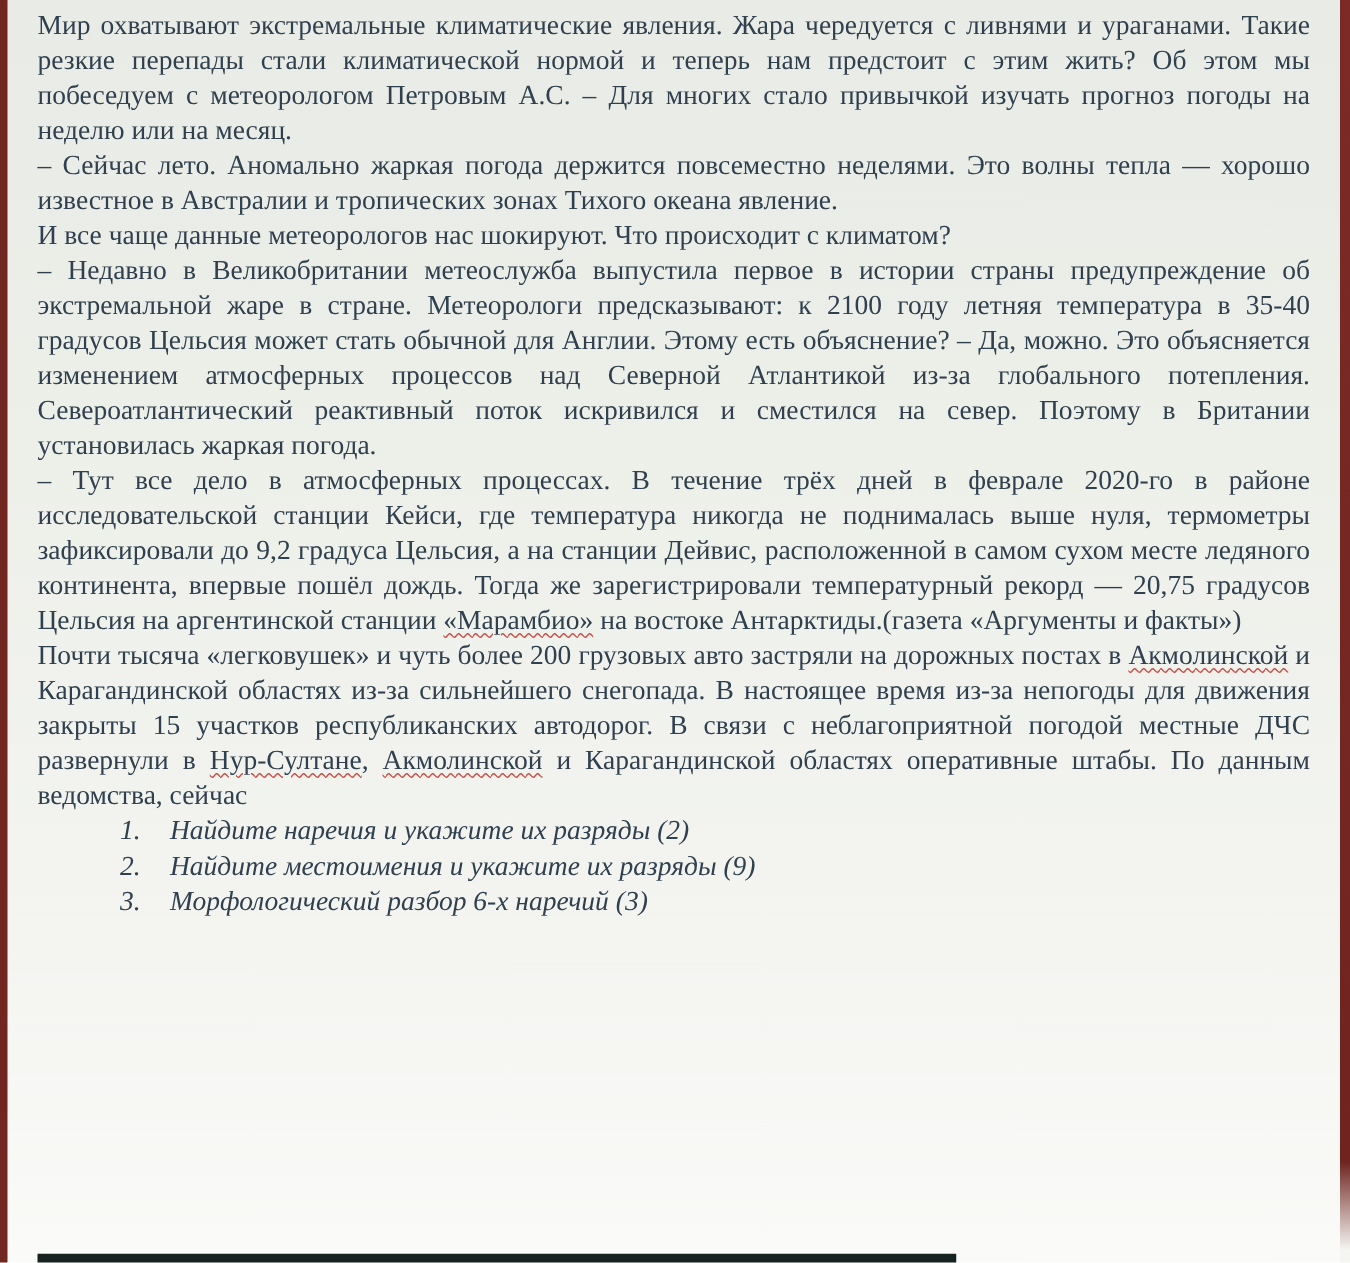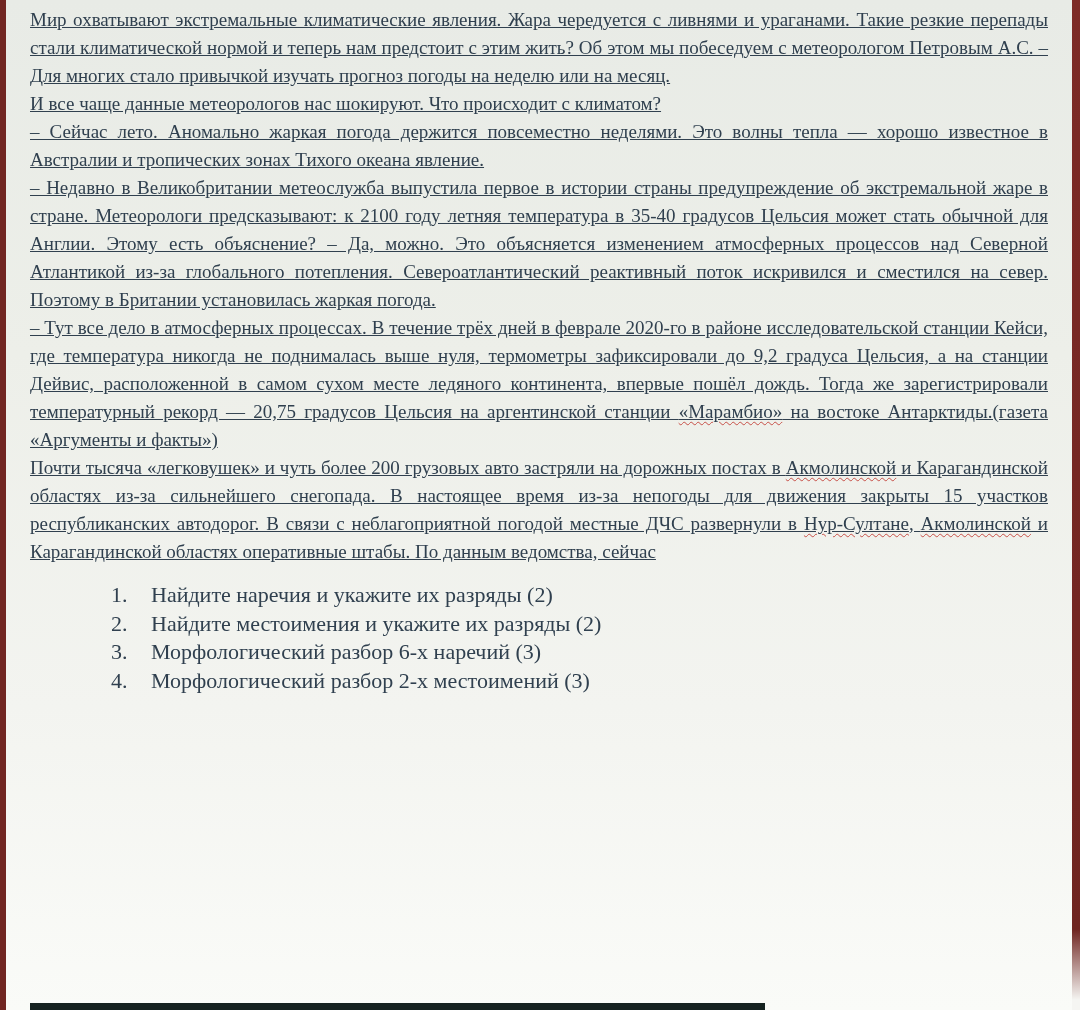--- a/index.html
+++ b/index.html
@@ -12,37 +12,37 @@
   }
   .edge-strip{position:absolute;top:0;height:100%;background:var(--strip,#712622);}
   .edge-strip.left{left:0;width:6px;}
   .edge-strip.right{right:0;width:8px;background:linear-gradient(180deg,#7d2a26 0%,#6f2420 92%,#f5f5f2 99%);}
   .page{
     position:absolute;top:6px;left:30px;right:32px;
     color:var(--text,#30404f);
   }
   .page p{
     margin:0;
-    font-size:19px;
+    font-size:22px;
     line-height:28px;
     text-align:justify;
     text-justify:inter-word;
-    text-decoration:underline;
   }
   .bold{font-weight:bold;}
   .squiggle{
     text-decoration:underline;
     text-decoration-style:wavy;
     text-decoration-color:var(--squiggle,#c75048);
     text-decoration-thickness:1px;
     text-underline-offset:3px;
   }
   ol.tasks{
-    margin:15px;padding:0 0 0 66px;
+    margin:0;padding:0 0 0 66px;
     list-style:none;
+    font-style:italic;
   }
   ol.tasks li{
     font-size:22px;
     line-height:28.5px;
     white-space:nowrap;
   }
   ol.tasks .num{display:inline-block;width:40px;}
   .bottom-bar{
     position:absolute;left:30px;bottom:0;
     width:735px;height:7px;
@@ -51,27 +51,26 @@
 </style>
 </head>
 <body style="--text: #30404f; --strip: #712622; --squiggle: #c75048; --bar: #162220;">
 
 <div class="edge-strip left"></div>
 <div class="edge-strip right"></div>
 
 <main class="page">
   <div id="document-text">
       <p><span>Мир охватывают экстремальные климатические явления. Жара чередуется с ливнями и ураганами. Такие резкие перепады стали климатической нормой и теперь нам предстоит с этим жить? Об этом мы побеседуем с метеорологом Петровым А.С. – Для многих стало привычкой изучать прогноз погоды на неделю или на месяц.</span></p>
+      <p><span>– Сейчас лето. Аномально жаркая погода держится повсеместно неделями. Это волны тепла — хорошо известное в Австралии и тропических зонах Тихого океана явление.</span></p>
       <p><span>И все чаще данные метеорологов нас шокируют. Что происходит с климатом?</span></p>
-      <p><span>– Сейчас лето. Аномально жаркая погода держится повсеместно неделями. Это волны тепла — хорошо известное в Австралии и тропических зонах Тихого океана явление.</span></p>
       <p><span>– Недавно в Великобритании метеослужба выпустила первое в истории страны предупреждение об экстремальной жаре в стране. Метеорологи предсказывают: к 2100 году летняя температура в 35-40 градусов Цельсия может стать обычной для Англии. Этому есть объяснение? – Да, можно. Это объясняется изменением атмосферных процессов над Северной Атлантикой из-за глобального потепления. Североатлантический реактивный поток искривился и сместился на север. Поэтому в Британии установилась жаркая погода.</span></p>
       <p><span>– Тут все дело в атмосферных процессах. В течение трёх дней в феврале 2020-го в районе исследовательской станции Кейси, где температура никогда не поднималась выше нуля, термометры зафиксировали до 9,2 градуса Цельсия, а на станции Дейвис, расположенной в самом сухом месте ледяного континента, впервые пошёл дождь. Тогда же зарегистрировали температурный рекорд — 20,75 градусов Цельсия на аргентинской станции </span><span class="squiggle">«Марамбио»</span><span> на востоке Антарктиды.(газета «Аргументы и факты»)</span></p>
       <p><span>Почти тысяча «легковушек» и чуть более 200 грузовых авто застряли на дорожных постах в </span><span class="squiggle">Акмолинской</span><span> и Карагандинской областях из-за сильнейшего снегопада. В настоящее время из-за непогоды для движения закрыты 15 участков республиканских автодорог. В связи с неблагоприятной погодой местные ДЧС развернули в </span><span class="squiggle">Нур-Султане</span><span>, </span><span class="squiggle">Акмолинской</span><span> и Карагандинской областях оперативные штабы. По данным ведомства, сейчас</span></p>
     </div>
   <ol class="tasks" id="task-list">
       <li><span class="num">1.</span><span>Найдите наречия и укажите их разряды (2)</span></li>
-      <li><span class="num">2.</span><span>Найдите местоимения и укажите их разряды (2)</span></li>
+      <li><span class="num">2.</span><span>Найдите местоимения и укажите их разряды (9)</span></li>
       <li><span class="num">3.</span><span>Морфологический разбор 6-х наречий (3)</span></li>
-      <li><span class="num">4.</span><span>Морфологический разбор 2-х местоимений (3)</span></li>
     </ol>
 </main>
 
 <div class="bottom-bar"></div>
 
 </body></html>

